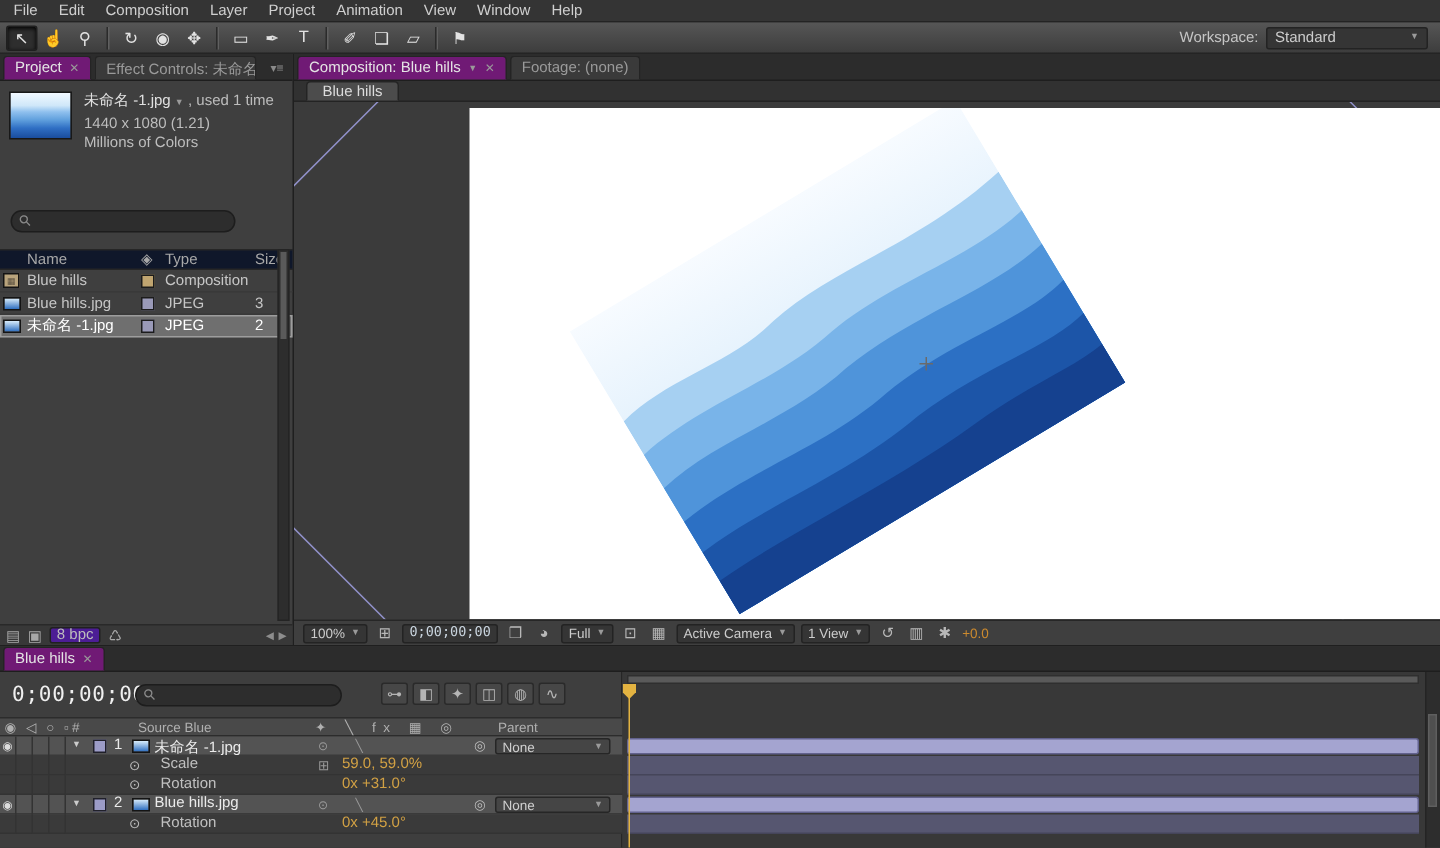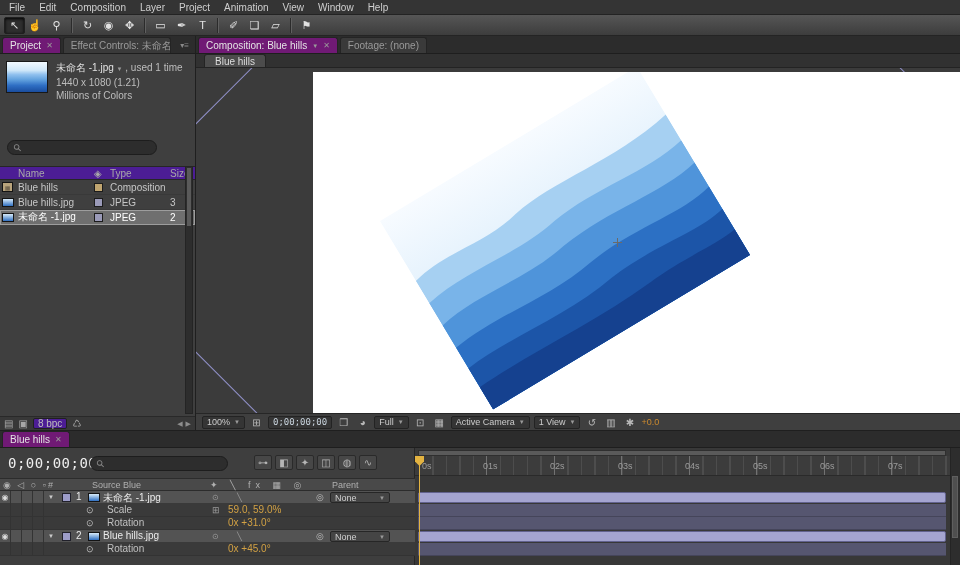--- a/index.html
+++ b/index.html
@@ -34,21 +34,21 @@
 #proj-info{position:absolute;top:18px;left:0;width:100%;padding:7px 6px;display:flex;gap:8px;align-items:flex-start}
 #proj-thumb{width:42px;height:32px;border:1px solid #181818;background:linear-gradient(#f2f9ff 0%,#cfe7f9 28%,#8fc0ee 42%,#5f9fdd 60%,#2f6fc4 78%,#1a4d9e 100%)}
 #proj-meta{line-height:13px;color:#bdbdbd}
 #proj-meta .fname{color:#e0e0e0}
 .searchbox{height:15px;background:#2d2d2d;border:1px solid #1d1d1d;border-radius:8px;display:flex;align-items:center;padding:0 6px;gap:4px;color:#8a8a8a}
 .searchbox .mag{display:inline-block;transform:rotate(-45deg);font-size:10px;line-height:10px}
 .searchbox input{flex:1;background:transparent;border:none;outline:none;color:#cfcfcf;font-size:10px;min-width:0}
 #proj-search{position:absolute;top:104px;left:7px;width:150px}
 #proj-table{position:absolute;top:130px;left:0;width:100%}
 .prow{display:grid;grid-template-columns:16px 76px 16px 60px 1fr;align-items:center;height:15px;padding-left:2px;color:#c6c6c6;border-bottom:1px solid #393939}
-.prow.head{height:14px;background:#4c1d95;border-top:1px solid #262626;border-bottom:1px solid #262626;color:#a8a8a8}
+.prow.head{height:14px;background:#0f172a;border-top:1px solid #262626;border-bottom:1px solid #262626;color:#a8a8a8}
 .prow.sel{background:#6f6f6f;color:#ffffff;outline:1px solid #9d9d9d;outline-offset:-1px}
 .prow .nm{white-space:nowrap;overflow:hidden}
 .chip{width:9px;height:9px;border:1px solid #1c1c1c;background:#9a9ab8}
 .chip.gold{background:#c0a570}
 .th-ico{width:12px;height:9px;border:1px solid #141414;background:linear-gradient(#d8ecfb,#2f6fc0)}
 .comp-ico{width:11px;height:10px;border:1px solid #141414;background:#b9a47c;display:flex;align-items:center;justify-content:center;font-size:6px;color:#5d5240}
 #proj-scroll{position:absolute;right:2px;top:130px;height:248px;width:8px;background:#2d2d2d;border:1px solid #242424}
 #proj-scroll .thumb{position:absolute;top:1px;left:1px;width:4px;height:58px;background:#5a5a5a}
 #proj-footer{position:absolute;bottom:0;left:0;width:100%;height:14px;background:#383838;border-top:1px solid #292929;display:flex;align-items:center;gap:5px;padding:0 4px;color:#a8a8a8}
 #proj-footer .chip8{background:#4c1d95;border:1px solid #202020;border-radius:2px;padding:0 4px;height:11px;display:flex;align-items:center;color:#bdbdbd}
@@ -88,21 +88,21 @@
 .cell{position:absolute;top:0;height:13px;border-right:1px solid #333;display:flex;align-items:center;justify-content:center}
 .c1{left:0;width:11px;font-size:8px;color:#dddddd}
 .c2{left:11px;width:11px}.c3{left:22px;width:11px}.c4{left:33px;width:11px}
 .twirl{position:absolute;left:48px;top:3px;font-size:6px;color:#cccccc}
 .lchip{position:absolute;left:62px;top:2px;width:9px;height:9px;background:#9c9cc8;border:1px solid #20202a}
 .lnum{position:absolute;left:76px;top:0}
 .lico{position:absolute;left:88px;top:2px}
 .lname{position:absolute;left:103px;top:0;white-space:nowrap}
 .lsw{position:absolute;left:212px;top:2px;color:#9a9a9a;font-size:8px;letter-spacing:8px}
 .pick{position:absolute;left:316px;top:1px;font-size:9px;color:#bbbbbb}
-.parent-dd{position:absolute;left:330px;top:1px;width:60px;height:11px;background:#454545;border:1px solid #262626;border-radius:2px;display:flex;align-items:center;justify-content:space-between;padding:0 4px;font-size:9px;color:#d0d0d0}
+.parent-dd{position:absolute;left:330px;top:1px;width:77px;height:11px;background:#454545;border:1px solid #262626;border-radius:2px;display:flex;align-items:center;justify-content:space-between;padding:0 4px;font-size:9px;color:#d0d0d0}
 .pstop{position:absolute;left:86px;top:1px;font-size:9px;color:#bbbbbb}
 .pname{position:absolute;left:107px;top:0}
 .plink{position:absolute;left:212px;top:1px;font-size:9px;color:#999999}
 .pval{position:absolute;left:228px;top:0;color:#d2a144}
 #tl-right{position:absolute;left:415px;top:0;width:535px;height:100%;background:#383838;overflow:hidden}
 #workarea{position:absolute;left:3px;top:2px;width:528px;height:6px;background:#5a5a5a;border:1px solid #2f2f2f}
 #ruler{position:absolute;left:0;top:8px;width:535px;height:20px;border-bottom:1px solid #2a2a2a;background-color:#3c3c3c;background-image:repeating-linear-gradient(90deg,#727272 0 1px,transparent 1px 67.5px),repeating-linear-gradient(90deg,#4d4d4d 0 1px,transparent 1px 13.5px);background-position:4px 0,4px 0}
 .rlab{position:absolute;top:5px;color:#9c9c9c;font-size:9px}
 .lane{position:absolute;left:0;width:535px;height:13px}
 .lane .bar{position:absolute;left:3px;top:1px;width:528px;height:11px;background:#a4a4d0;border:1px solid #62628e;border-radius:2px}
@@ -140,20 +140,27 @@
     <div class="tsep"></div>
     <div class="tool">▭</div>
     <div class="tool">✒</div>
     <div class="tool">T</div>
     <div class="tsep"></div>
     <div class="tool">✐</div>
     <div class="tool">❏</div>
     <div class="tool">▱</div>
     <div class="tsep"></div>
     <div class="tool">⚑</div>
+    <div id="workspace">
+      <span>Workspace:</span>
+      <div class="dd">
+        <span>Standard</span>
+        <span class="caret">▼</span>
+      </div>
+    </div>
   </div>
 
   <div id="main">
 
     <div id="project">
       <div class="tabbar">
         <div class="tab active">
           <span>Project</span>
           <span class="x">✕</span>
         </div>
@@ -400,30 +407,20 @@
             <span class="cell c4"></span>
             <span class="pstop">⊙</span>
             <span class="pname">Rotation</span>
             <span class="pval">0x +45.0°</span>
           </div>
         </div>
       </div>
 
       <div id="tl-right">
         <div id="workarea"></div>
-        <div id="ruler">
-          <span class="rlab" style="left:7px">0s</span>
-          <span class="rlab" style="left:68px">01s</span>
-          <span class="rlab" style="left:135px">02s</span>
-          <span class="rlab" style="left:203px">03s</span>
-          <span class="rlab" style="left:270px">04s</span>
-          <span class="rlab" style="left:338px">05s</span>
-          <span class="rlab" style="left:405px">06s</span>
-          <span class="rlab" style="left:473px">07s</span>
-        </div>
         <div class="lane layer" style="top:43px">
             <div class="bar"></div>
           </div>
         <div class="lane prop" style="top:56px">
             <div class="pbar"></div>
           </div>
         <div class="lane prop" style="top:69px">
             <div class="pbar"></div>
           </div>
         <div class="lane layer" style="top:82px">

